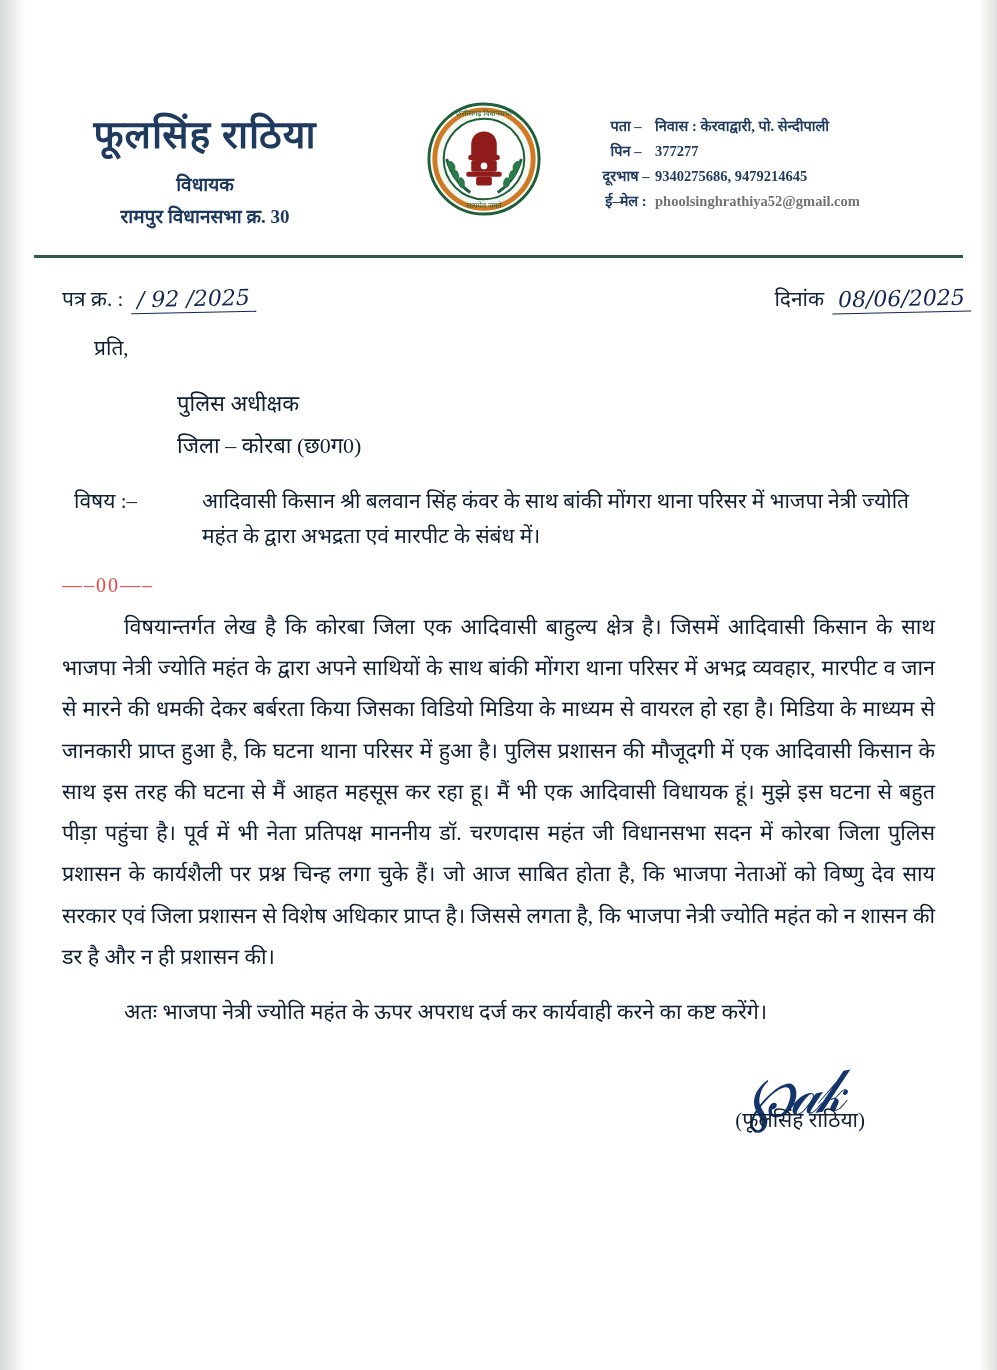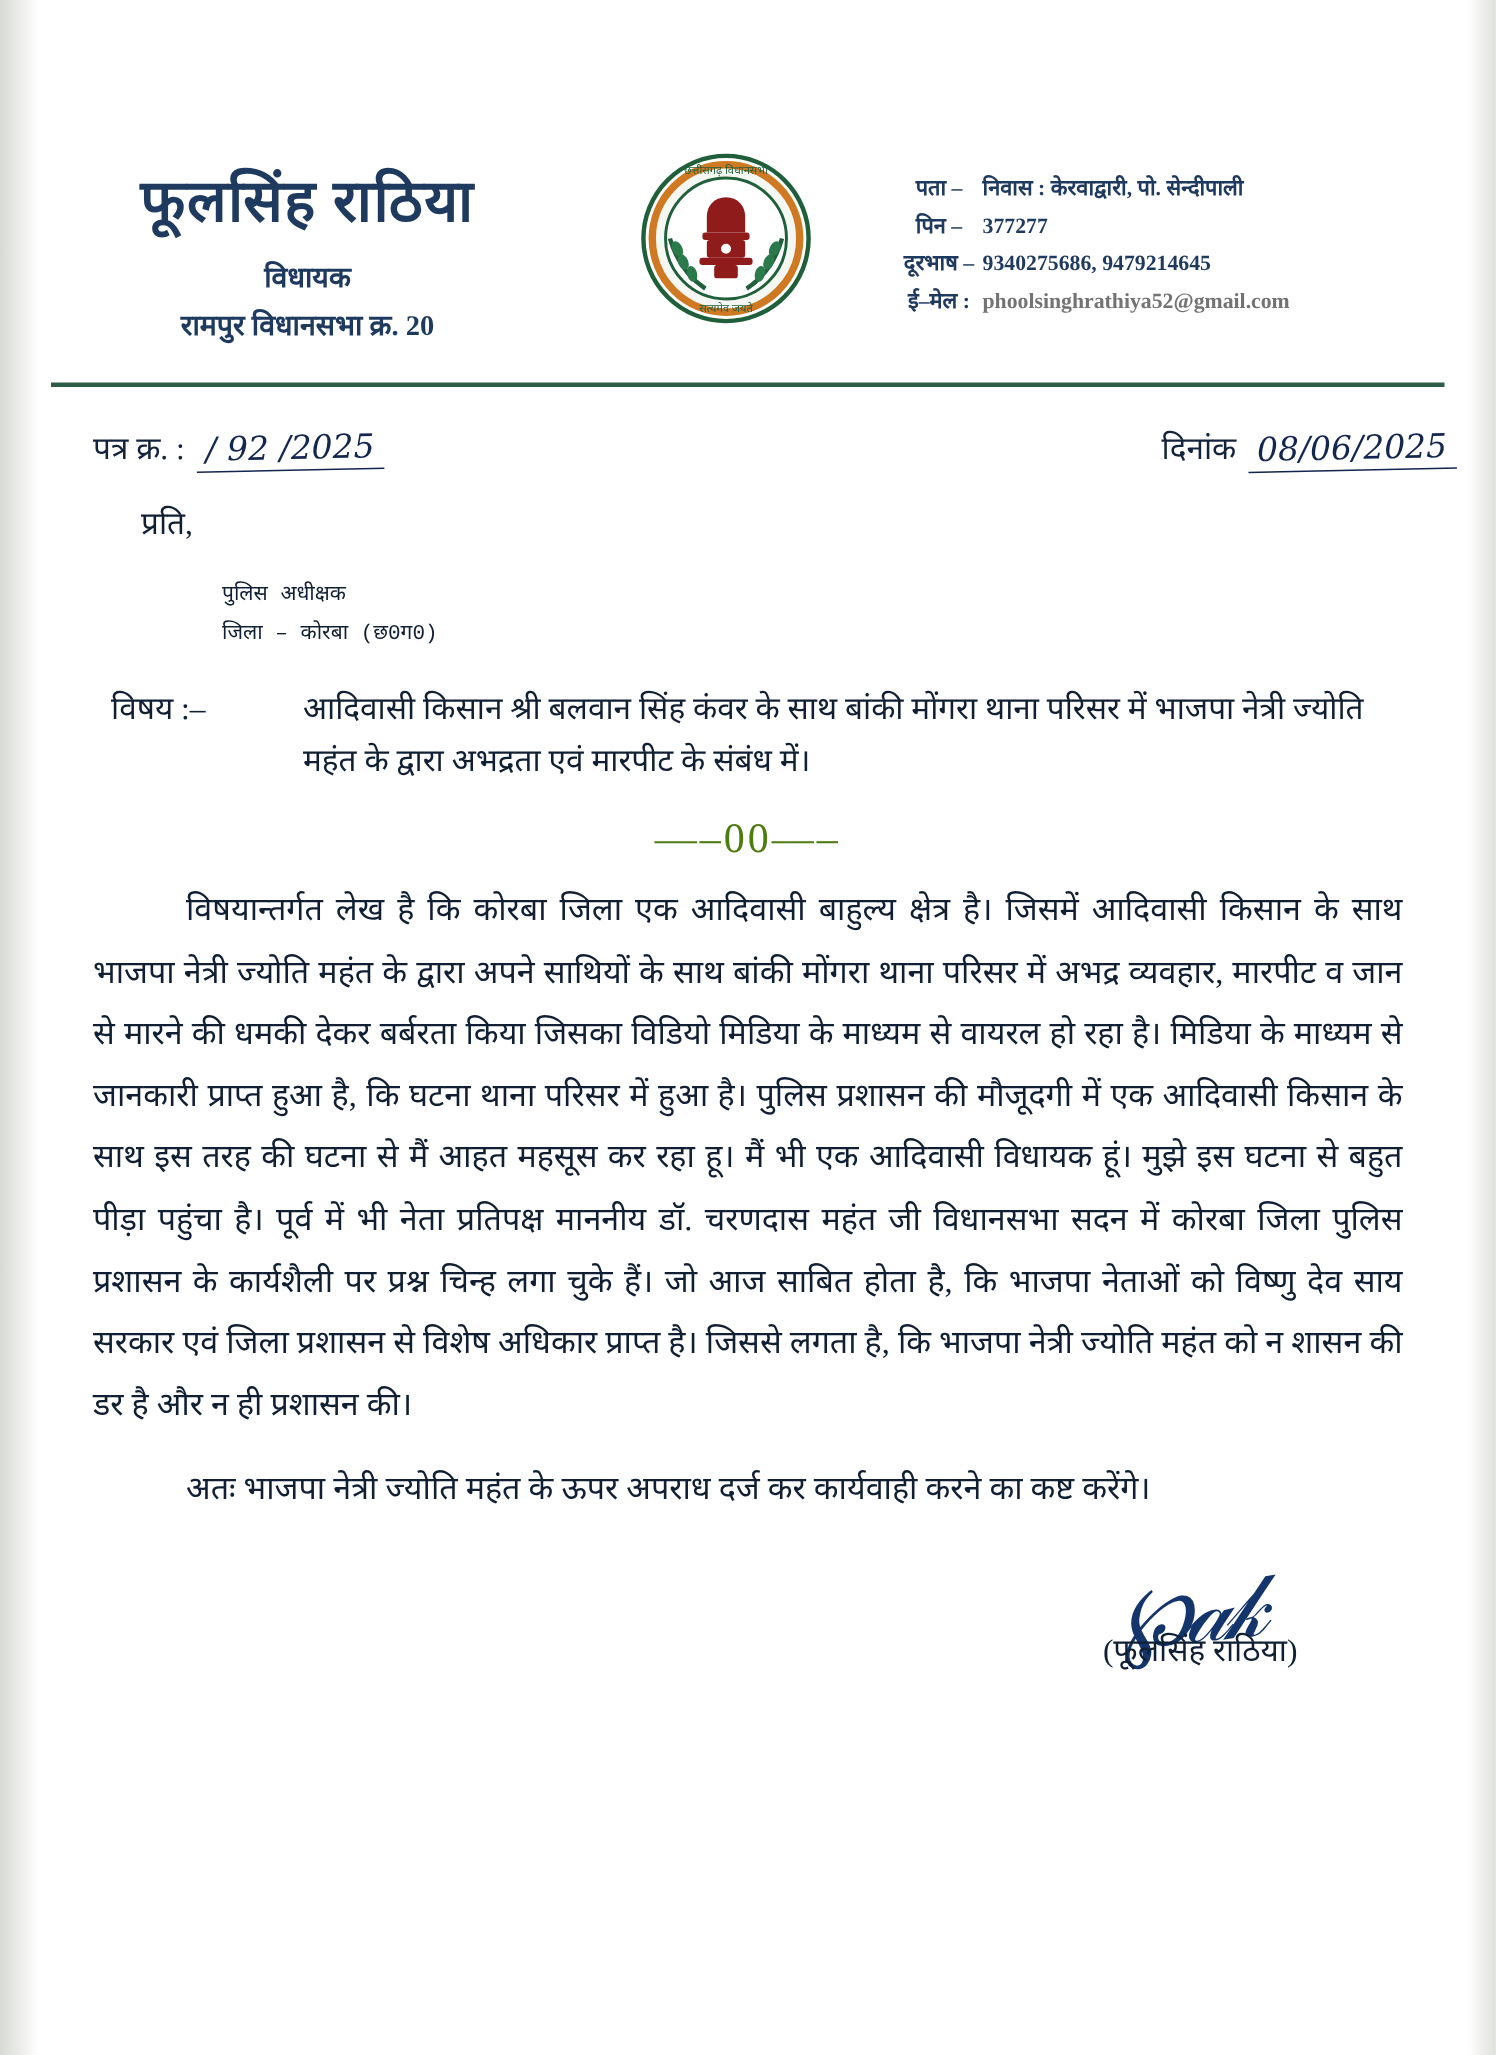--- a/index.html
+++ b/index.html
@@ -124,47 +124,46 @@
   }
 
   
   .body-wrap {
     padding: 20px 62px 0 62px;
     font-family: "Liberation Serif", serif;
     color: #101f33;
   }
   .to { font-size: 21px; margin-left: 32px; }
   .addr {
-    font-size: 14px;
-    margin-left: 86px;
+    font-size: 22px;
+    margin-left: 115px;
     margin-top: 22px;
     line-height: 1.9;
-    font-family: Liberation Mono, monospace;
   }
   .subject {
     display: flex;
     margin-top: 18px;
     font-size: 21px;
     line-height: 1.65;
   }
   .subject .sub-label {
     width: 120px;
     margin-left: 12px;
     flex: 0 0 auto;
   }
   .subject .sub-text {
     flex: 1 1 auto;
     padding-left: 8px;
   }
   .divider-00 {
-    text-align: center;
-    font-size: 28px;
+    text-align: left;
+    font-size: 20px;
     letter-spacing: 2px;
     margin: 20px 0 10px 0;
-    color: #4d7c0f;
+    color: #ef4444;
   }
   p.para {
     font-size: 21.5px;
     line-height: 1.92;
     text-align: justify;
     text-justify: inter-word;
     margin: 0 0 14px 0;
   }
   p.para.indent { text-indent: 62px; }
 
@@ -201,21 +200,21 @@
 </head>
 <body>
 
 <div class="page">
 
   <div class="letterhead">
 
     <div class="lh-left">
       <div class="lh-name">फूलसिंह राठिया</div>
       <div class="lh-role">विधायक</div>
-      <div class="lh-const">रामपुर विधानसभा क्र. 20</div>
+      <div class="lh-const">रामपुर विधानसभा क्र. 30</div>
     </div>
 
     <div class="lh-center">
       <svg class="emblem" viewBox="0 0 120 120">
         <circle cx="60" cy="60" r="56" fill="#ffffff" stroke="#1f5f3a" stroke-width="3"></circle>
         <circle cx="60" cy="60" r="50" fill="#f5f7f2" stroke="#cf7a22" stroke-width="5"></circle>
         <circle cx="60" cy="60" r="41" fill="#ffffff" stroke="#1f5f3a" stroke-width="2"></circle>
 
         <path d="M22 60 C26 74 34 86 46 94" fill="none" stroke="#1f5f3a" stroke-width="3"></path>
         <path d="M98 60 C94 74 86 86 74 94" fill="none" stroke="#1f5f3a" stroke-width="3"></path>

